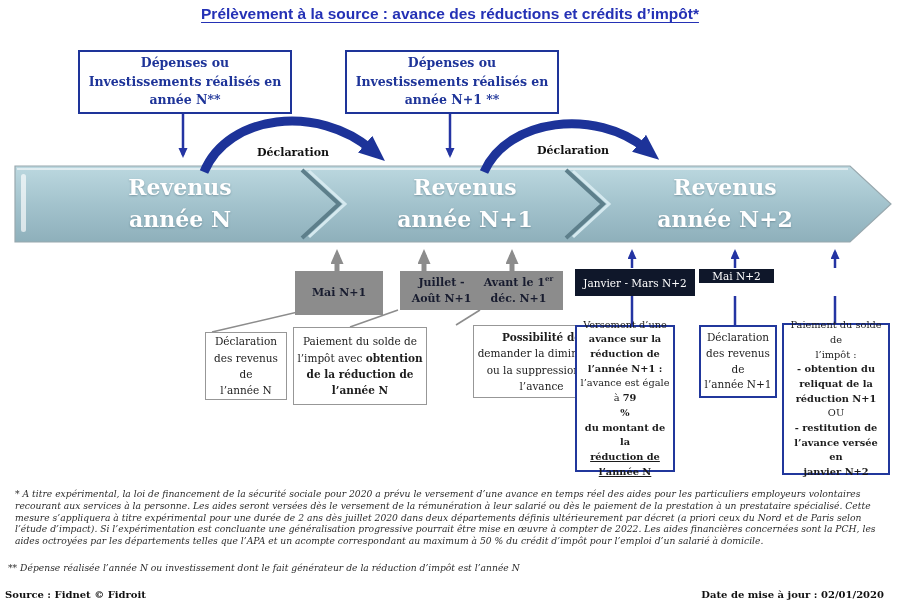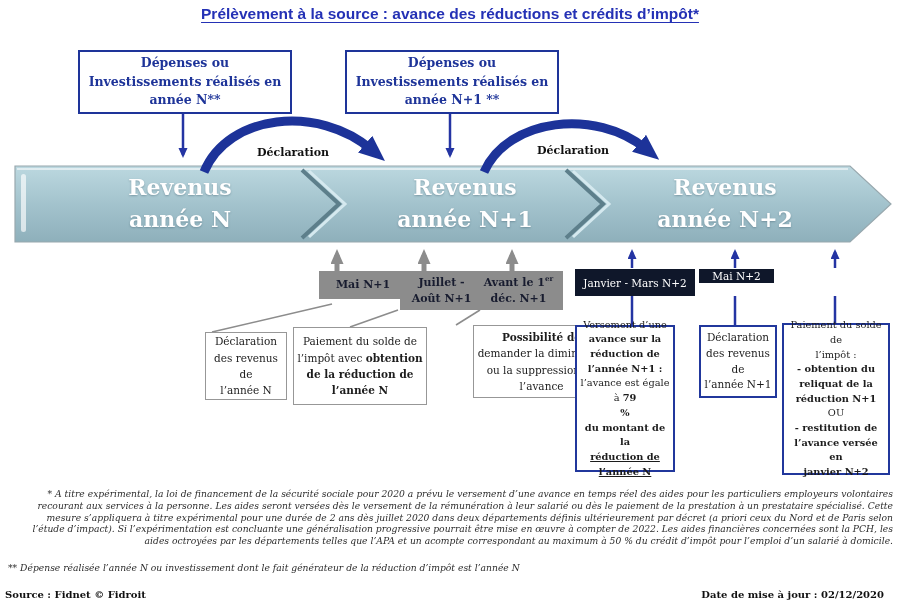--- a/index.html
+++ b/index.html
@@ -19,21 +19,21 @@
   .seglabel{top:171px;width:190px;text-align:center;color:#fff;font-weight:bold;
             font-size:22px;line-height:32px;white-space:pre-line;
             text-shadow:0 1px 2px rgba(40,70,85,.35);}
   #seg1{left:85px;} #seg2{left:370px;} #seg3{left:630px;}
   .decl{width:80px;text-align:center;font-size:11px;font-weight:bold;color:#111;
         background:#fff;line-height:13px;}
   #decl1{left:253px;top:146px;} #decl2{left:533px;top:144px;}
   .graybox{background:#8c8c8c;color:#181c2f;font-weight:bold;font-size:11px;
            line-height:1.45;display:flex;align-items:center;justify-content:center;
            text-align:center;white-space:pre-line;}
-  #g1{left:295px;top:271px;width:88px;height:28px;margin-left:24px;}
+  #g1{left:295px;top:271px;width:88px;height:44px;}
   #g2{left:400px;top:271px;width:83px;height:39px;}
   #g3{left:474px;top:271px;width:89px;height:39px;}
   .bluebox{background:#0f172a;color:#fff;font-weight:normal;font-size:10.5px;
            display:flex;align-items:center;justify-content:center;text-align:center;}
   #b1{left:575px;top:269px;width:120px;height:27px;}
   #b2{left:699px;top:269px;width:75px;height:14px;}
   #b3{left:781px;top:269px;width:99px;height:27px;}
   .whitebox{background:#fff;border:1.5px solid #979797;color:#1c1c1c;
             font-size:10.5px;line-height:1.55;display:flex;align-items:center;
             justify-content:center;text-align:center;white-space:pre-line;padding:2px 3px;
@@ -41,21 +41,21 @@
   #wA{left:205px;top:332px;width:82px;height:68px;}
   #wB{left:293px;top:327px;width:134px;height:78px;}
   #wC{left:433px;top:325px;width:137px;height:73px;margin-left:40px;}
   .bbox{background:#fff;border:2px solid #21379c;color:#1c1c1c;font-size:9.8px;
         line-height:1.5;display:flex;align-items:center;justify-content:center;
         text-align:center;white-space:pre-line;padding:2px 3px;box-sizing:border-box;}
   #bbD{left:575px;top:325px;width:100px;height:147px;}
   #bbE{left:699px;top:325px;width:78px;height:73px;font-size:10.5px;}
   #bbF{left:782px;top:323px;width:108px;height:152px;}
   #fn1{left:15px;top:488px;width:878px;font-size:9.2px;font-style:italic;
-       color:#2b2b2b;line-height:11.8px;text-align:right;}
+       color:#2b2b2b;line-height:11.8px;}
   #fn2{left:8px;top:562px;width:878px;font-size:9.2px;font-style:italic;color:#2b2b2b;}
   #src{left:5px;top:589px;font-size:10px;font-weight:bold;color:#111;}
   #upd{right:16px;top:589px;font-size:10px;font-weight:bold;color:#111;}
   svg{position:absolute;left:0;top:0;}
 </style>
 </head>
 <body>
 
 <div id="canvas">
 
@@ -167,15 +167,15 @@
 reliquat de la
 réduction N+1
 </span><span>OU
 </span><span style="font-weight: bold;">- restitution de
 l’avance versée en
 janvier N+2</span></div></div>
 
   <div class="abs" id="fn1">* A titre expérimental, la loi de financement de la sécurité sociale pour 2020 a prévu le versement d’une avance en temps réel des aides pour les particuliers employeurs volontaires recourant aux services à la personne. Les aides seront versées dès le versement de la rémunération à leur salarié ou dès le paiement de la prestation à un prestataire spécialisé. Cette mesure s’appliquera à titre expérimental pour une durée de 2 ans dès juillet 2020 dans deux départements définis ultérieurement par décret (a priori ceux du Nord et de Paris selon l’étude d’impact). Si l’expérimentation est concluante une généralisation progressive pourrait être mise en œuvre à compter de 2022. Les aides financières concernées sont la PCH, les aides octroyées par les départements telles que l’APA et un acompte correspondant au maximum à 50 % du crédit d’impôt pour l’emploi d’un salarié à domicile.</div>
   <div class="abs" id="fn2">** Dépense réalisée l’année N ou investissement dont le fait générateur de la réduction d’impôt est l’année N</div>
   <div class="abs" id="src">Source : Fidnet © Fidroit</div>
-  <div class="abs" id="upd">Date de mise à jour : 02/12/2020</div>
+  <div class="abs" id="upd">Date de mise à jour : 02/01/2020</div>
 
 </div>
 
 </body></html>

